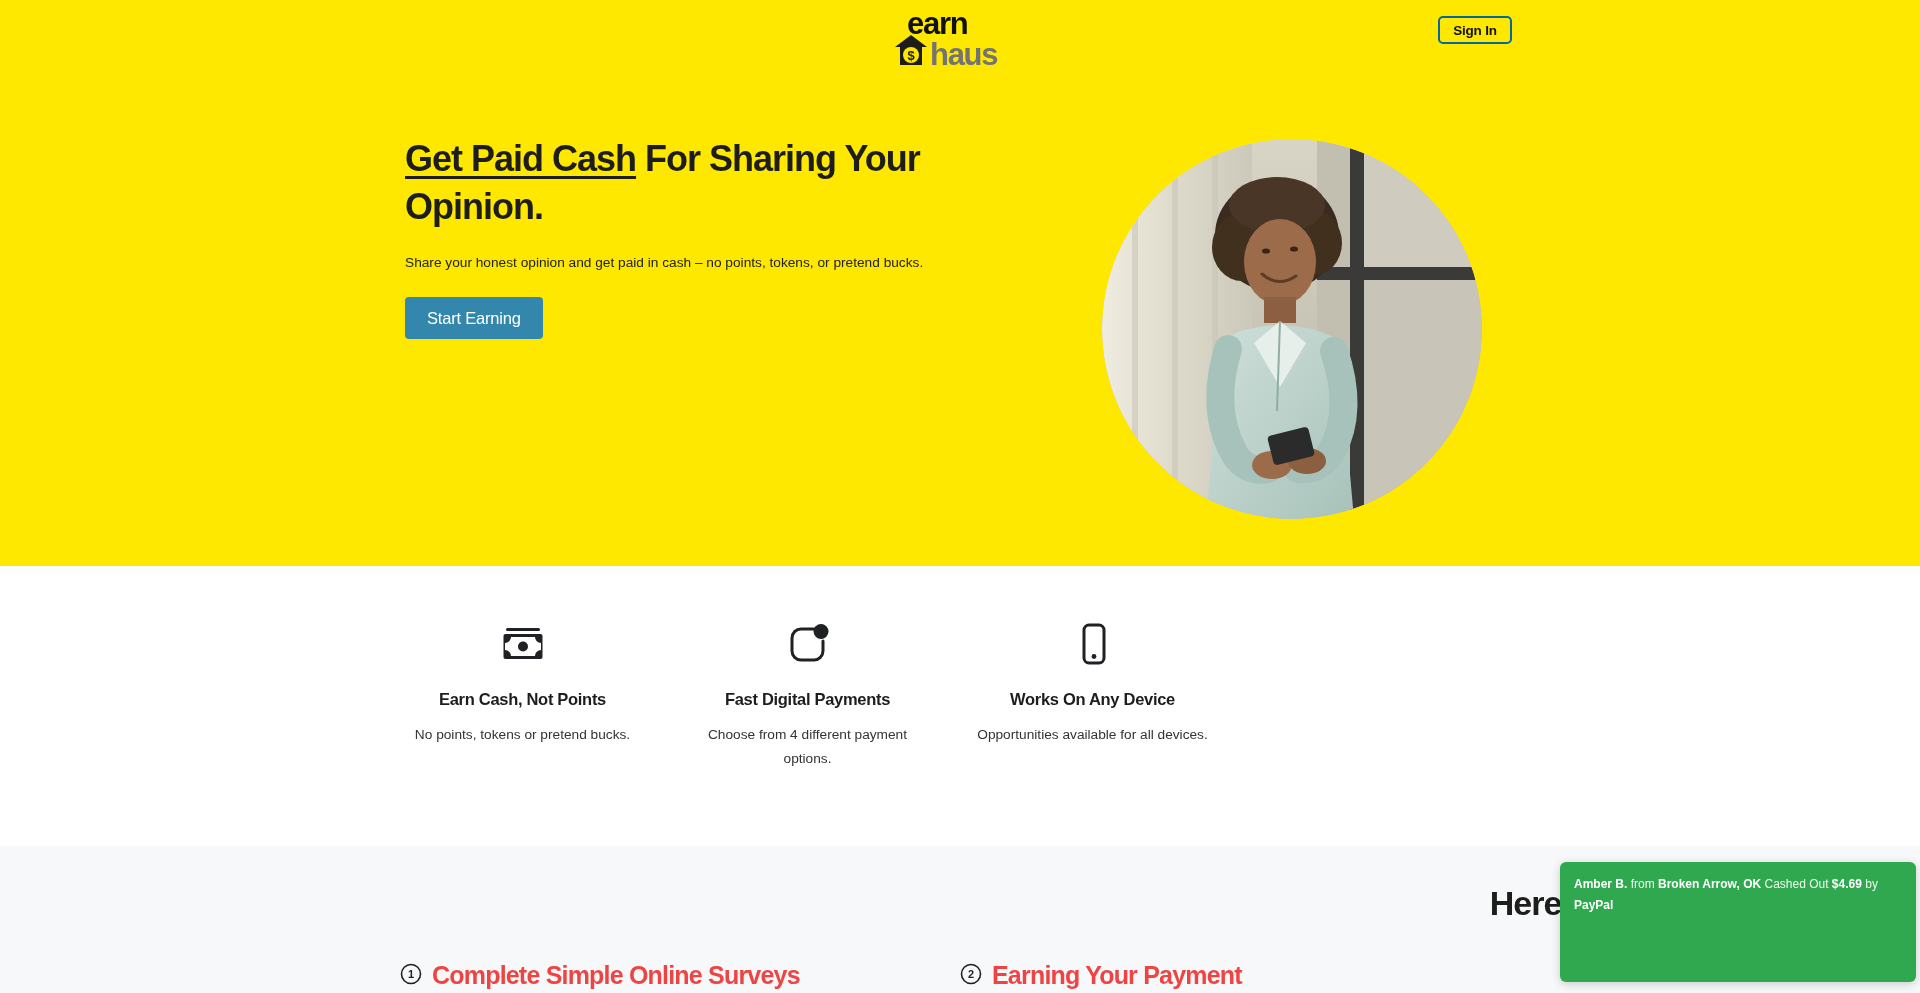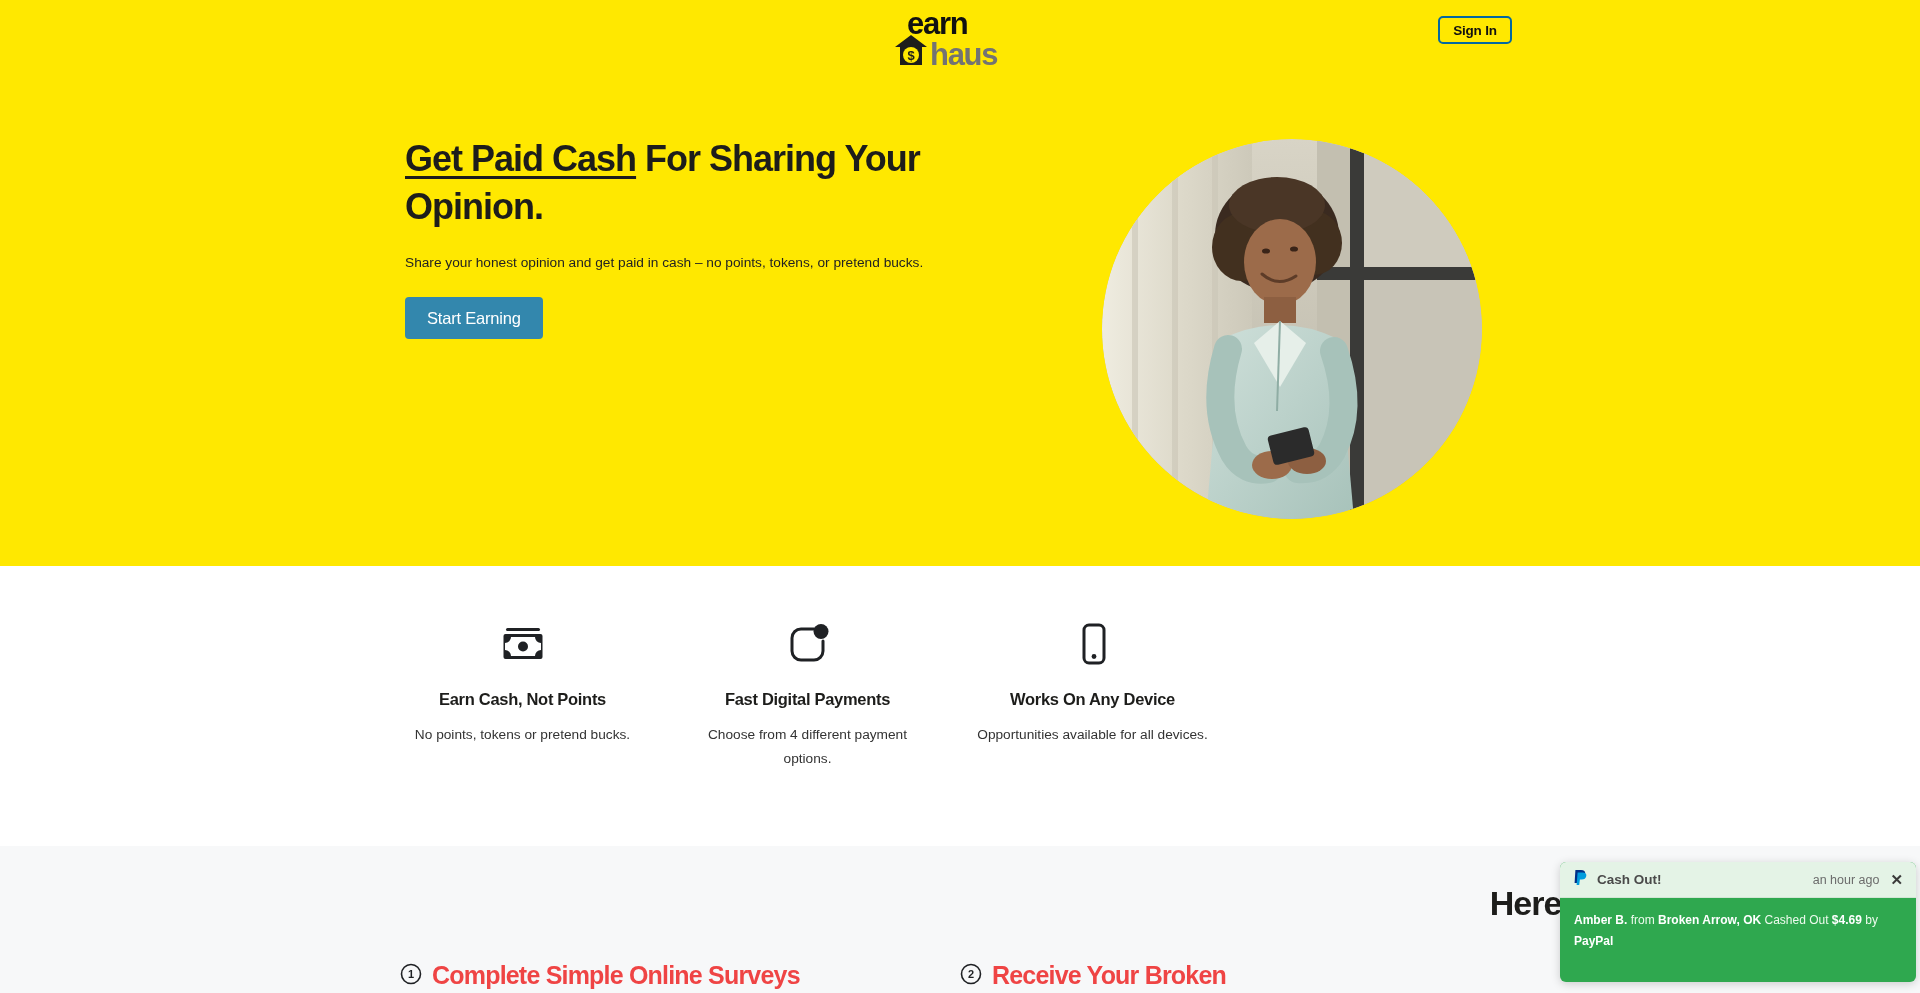--- a/index.html
+++ b/index.html
@@ -308,31 +308,20 @@
       <span class="how-step-label">Complete Simple Online Surveys</span>
     </div>
 
     <div class="how-step">
       <span>
         <svg width="22" height="22" viewBox="0 0 22 22">
           <circle cx="11" cy="11" r="9.5" stroke="#1f2124" stroke-width="1.6" fill="none"></circle>
           <text x="11" y="15" font-family="Liberation Sans, sans-serif" font-size="11" font-weight="bold" fill="#1f2124" text-anchor="middle">2</text>
         </svg>
       </span>
-      <span class="how-step-label">Receive Your Broken</span>
+      <span class="how-step-label">Earning Your Payment</span>
     </div>
   </div>
 </div>
 
 <div class="toast">
-  <div class="toast-head">
-    <span>
-      <svg width="15" height="17" viewBox="0 0 15 17">
-        <path d="M2.4 1 h5.6 c3 0 4.6 1.5 4.2 4.1 c-.4 2.5 -2.3 3.9 -5 3.9 H5.3 L4.5 14 H1.6 Z" fill="#003087"></path>
-        <path d="M4.6 3.4 h5.2 c2.6 0 3.9 1.3 3.5 3.6 c-.4 2.3 -2.1 3.6 -4.5 3.6 H6.9 L6.2 16 H3.6 Z" fill="#009cde"></path>
-      </svg>
-    </span>
-    <span class="toast-head-title">Cash Out!</span>
-    <span class="toast-time">an hour ago</span>
-    <span class="toast-close">✕</span>
-  </div>
   <div class="toast-body"><b>Amber B.</b><span> from </span><b>Broken Arrow, OK</b><span> Cashed Out </span><b>$4.69</b><span> by </span><b>PayPal</b></div>
 </div>
 
 </body></html>

